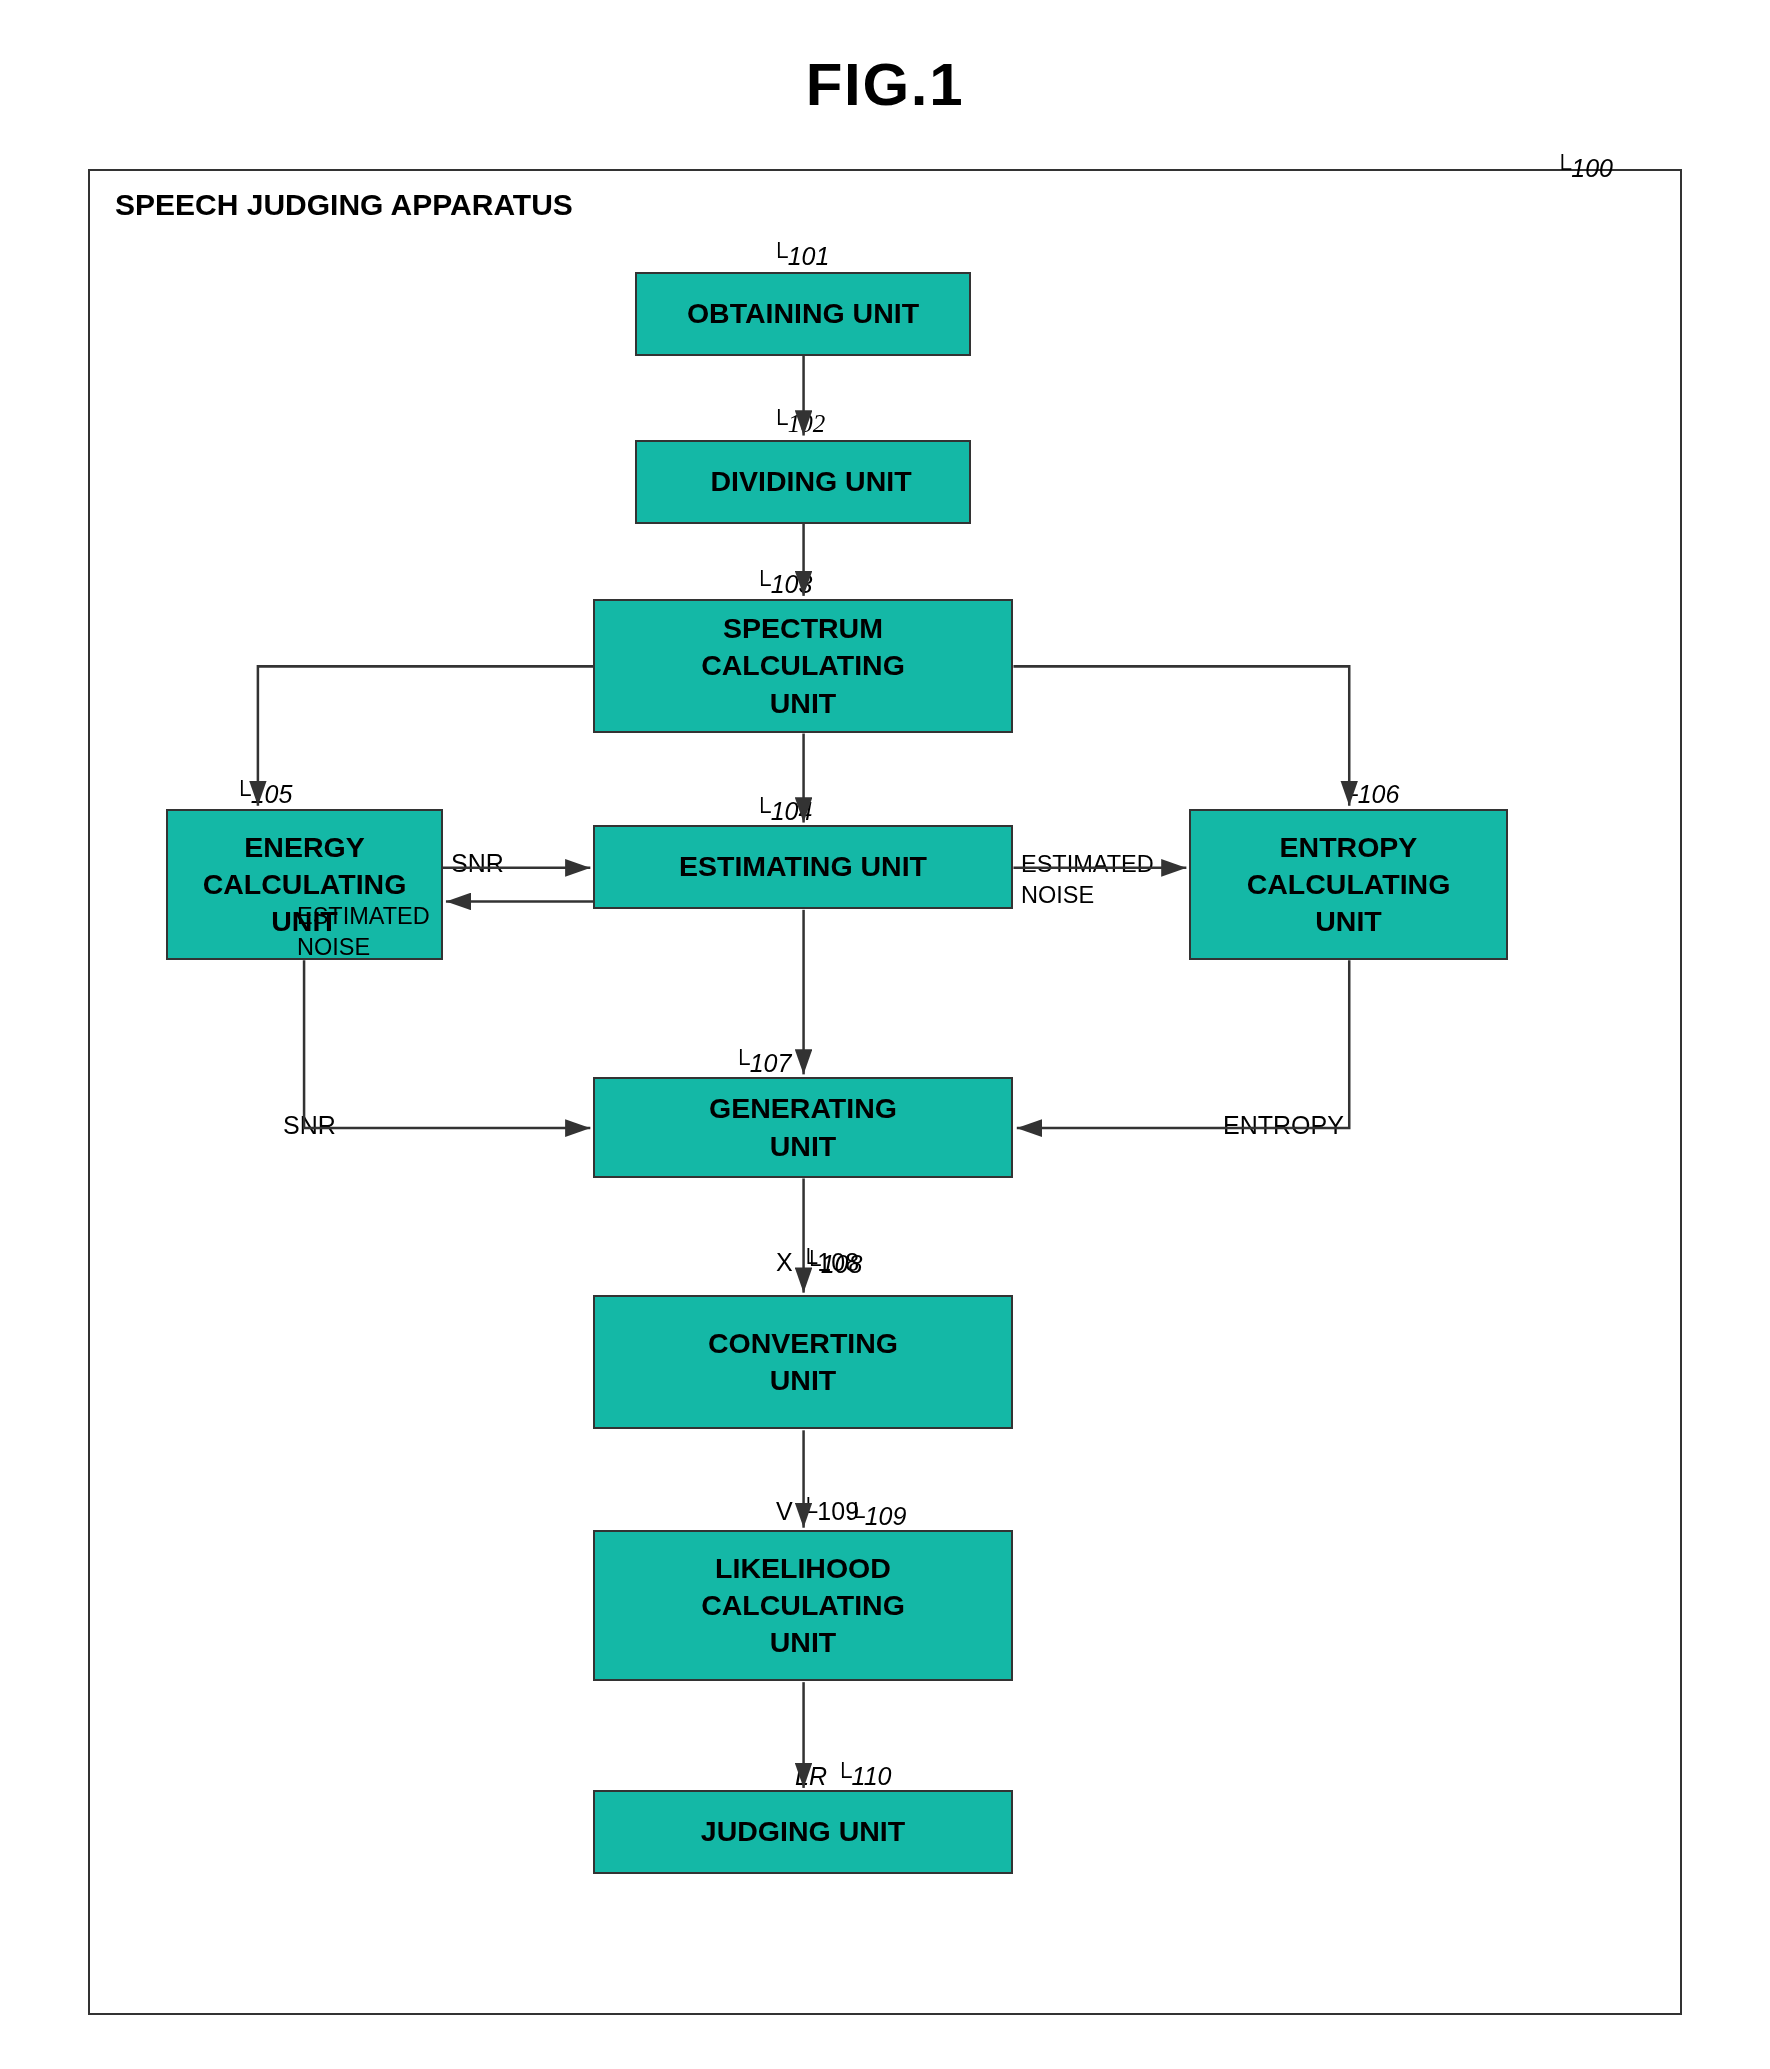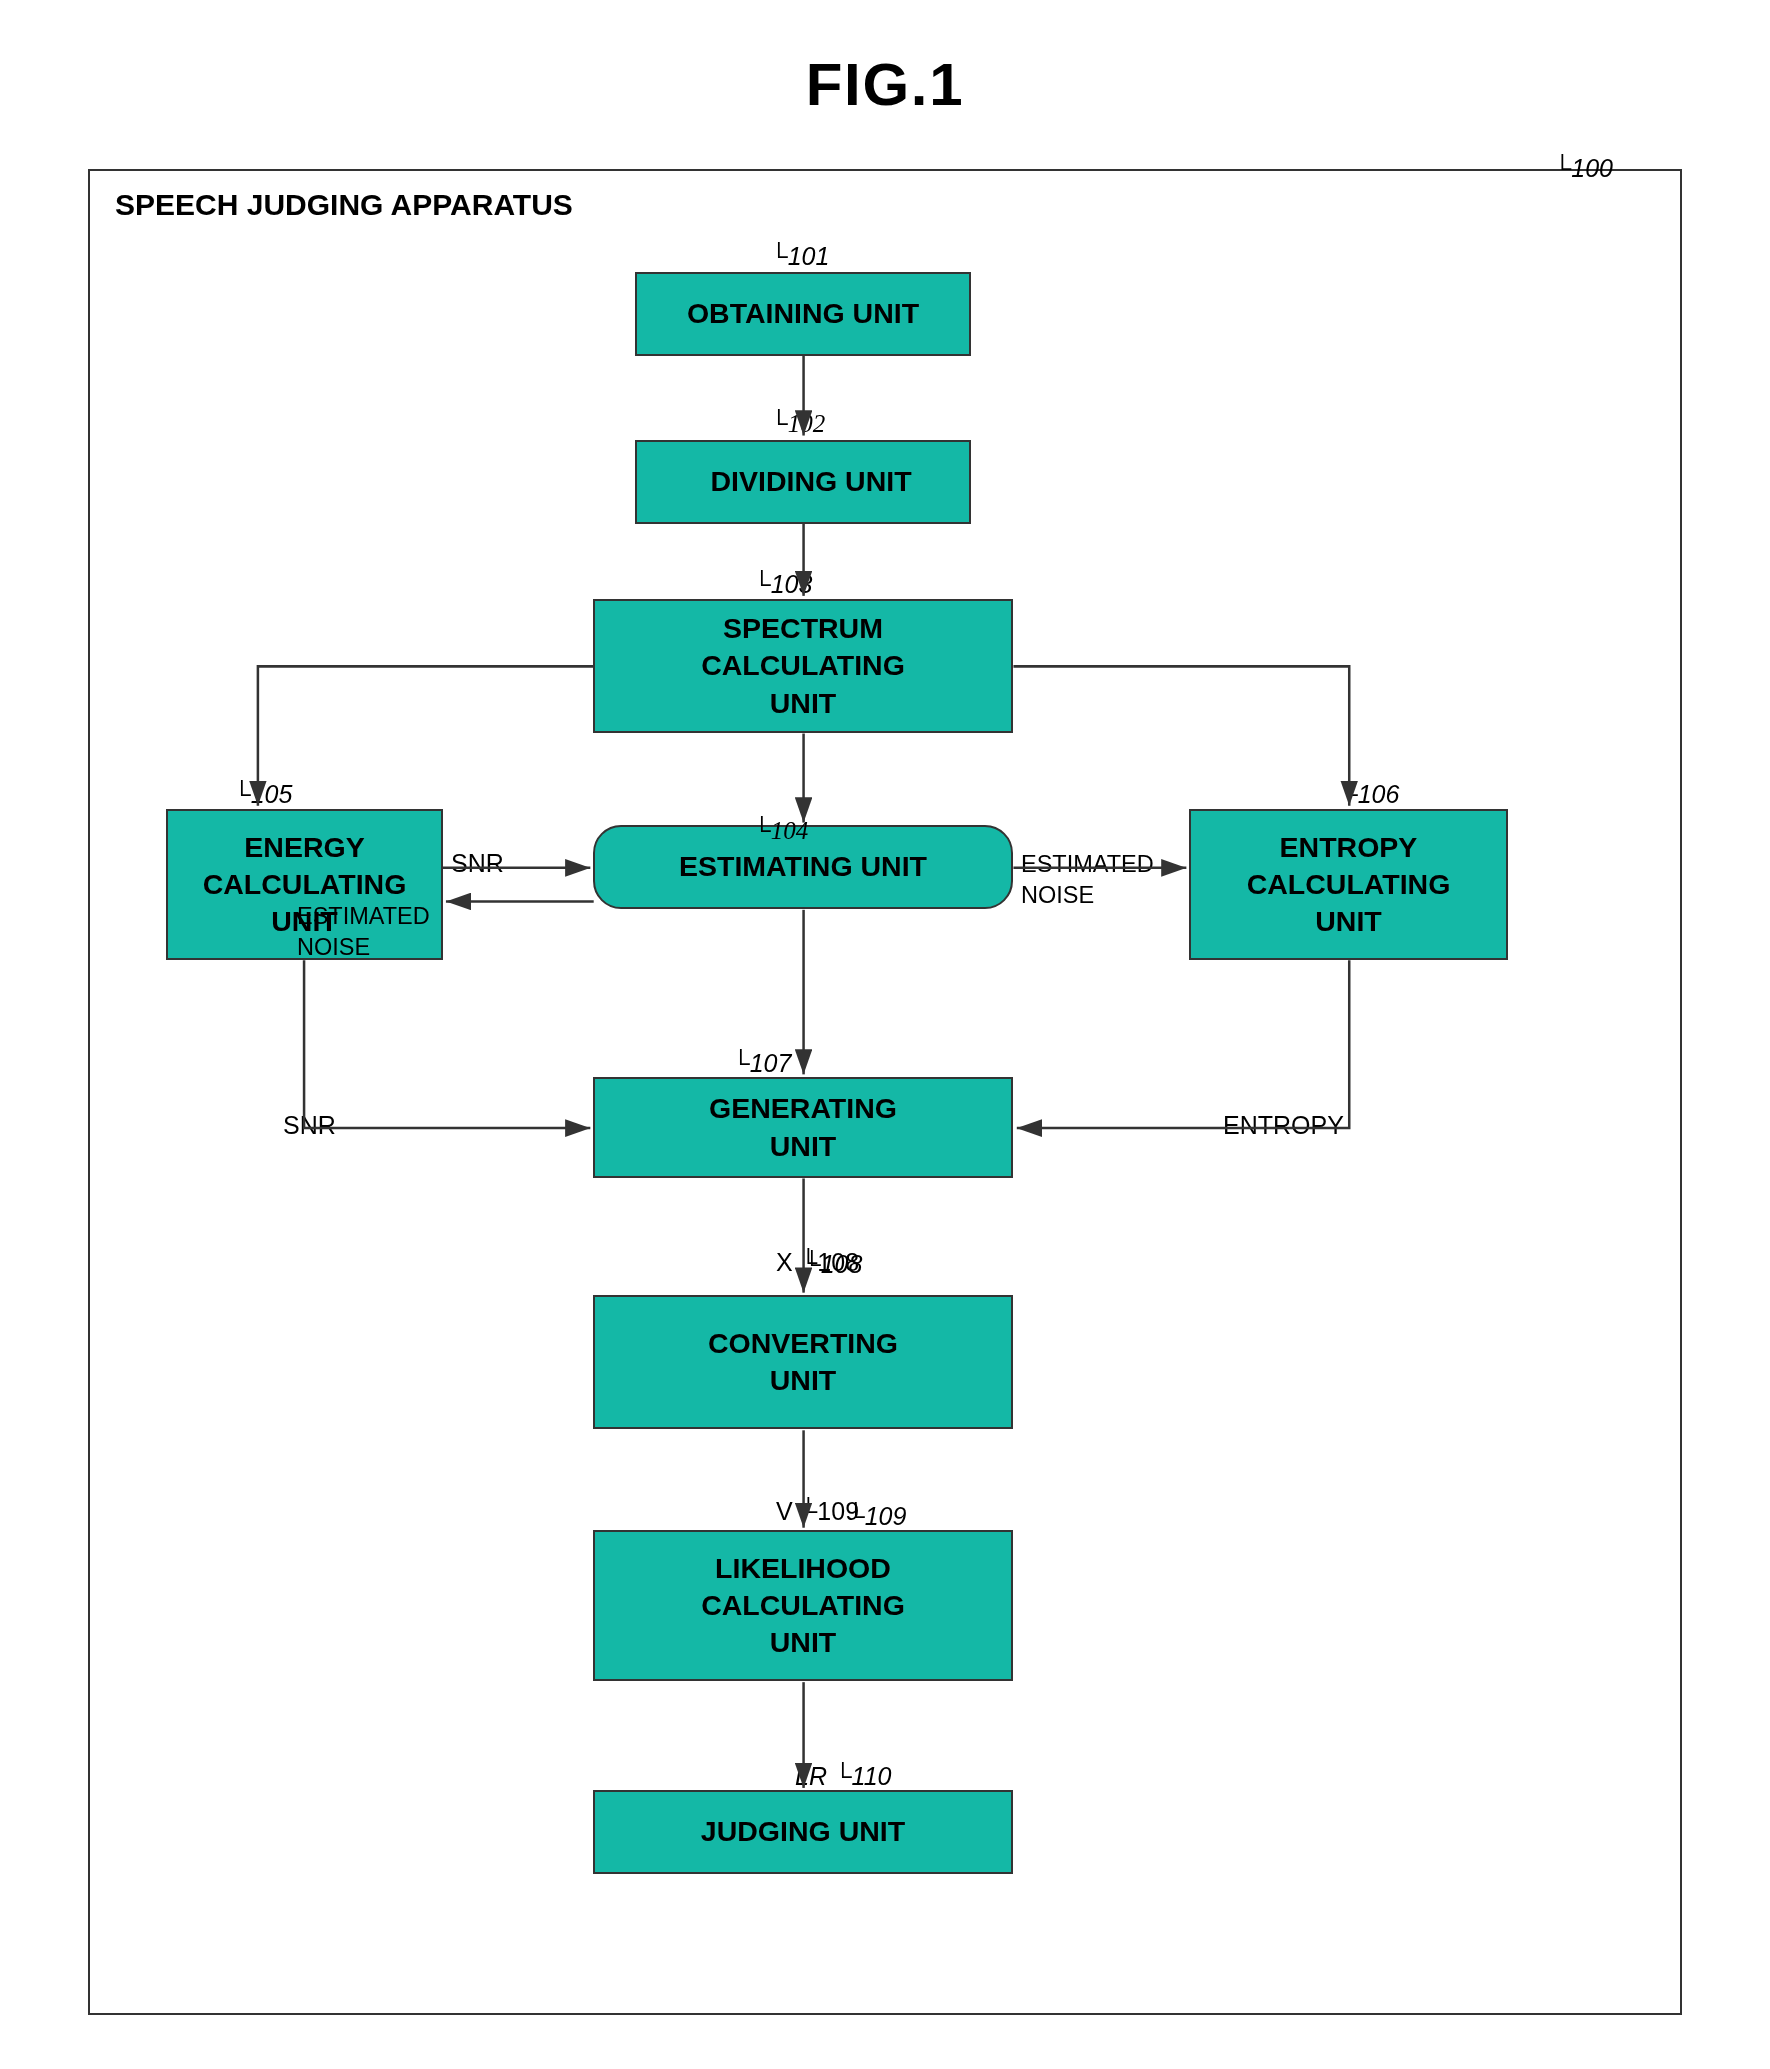--- a/index.html
+++ b/index.html
@@ -98,24 +98,24 @@
   </div>
   <div class="ref-num" style="left:680px; top:239px;font-family:Liberation Serif, serif;">└102</div>
 
   <div class="block" style="left:503px; top:428px; width:420px; height:134px;">
     <span style="white-space:pre-line;">SPECTRUM
 CALCULATING
 UNIT</span>
   </div>
   <div class="ref-num" style="left:663px; top:399px;">└103</div>
 
-  <div class="block" style="left:503px; top:654px; width:420px; height:84px;border-radius:28px;">
+  <div class="block" style="left:503px; top:654px; width:420px; height:84px;">
     <span>ESTIMATING UNIT</span>
   </div>
-  <div class="ref-num" style="left:663px; top:646px;font-family:Liberation Serif, serif;">└104</div>
+  <div class="ref-num" style="left:663px; top:626px;">└104</div>
 
   <div class="block" style="left:76px; top:638px; width:277px; height:151px;">
     <span style="white-space:pre-line;">ENERGY
 CALCULATING
 UNIT</span>
   </div>
   <div class="ref-num" style="left:143px; top:609px;">└105</div>
 
   <div class="block" style="left:1099px; top:638px; width:319px; height:151px;">
     <span style="white-space:pre-line;">ENTROPY

